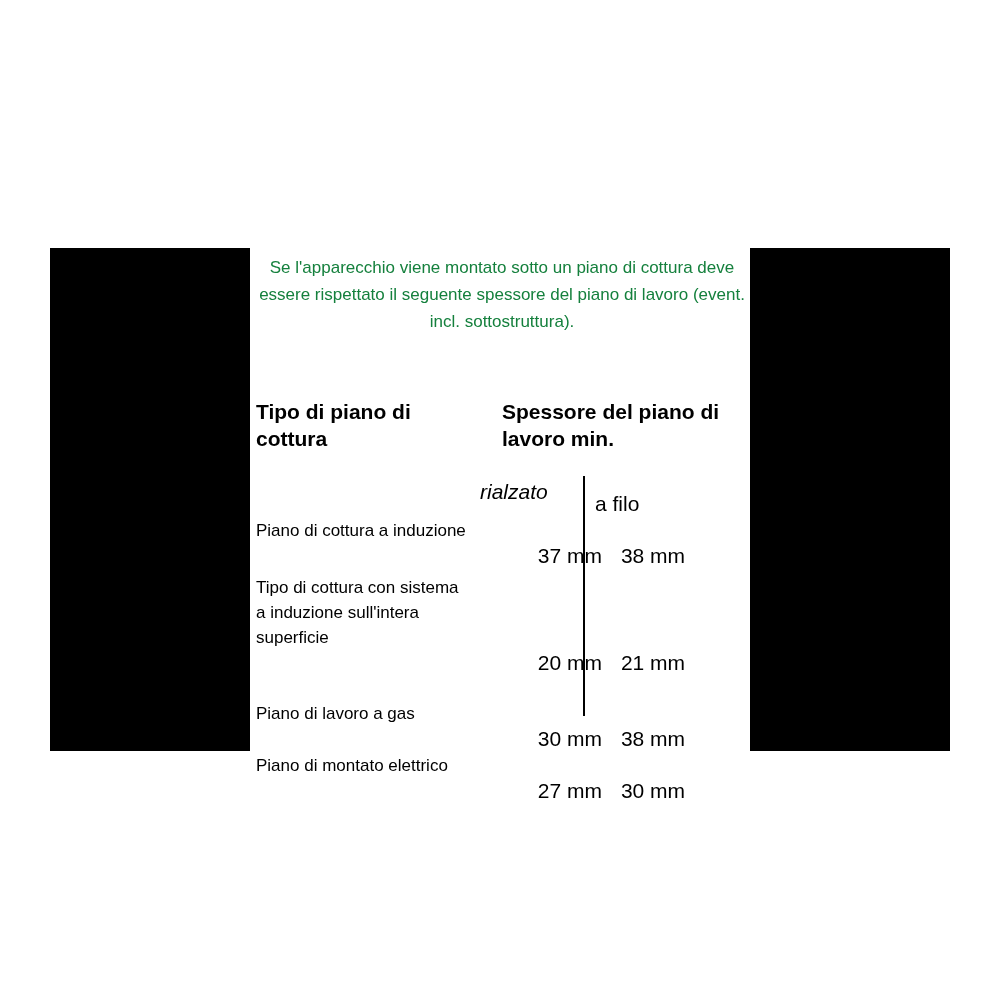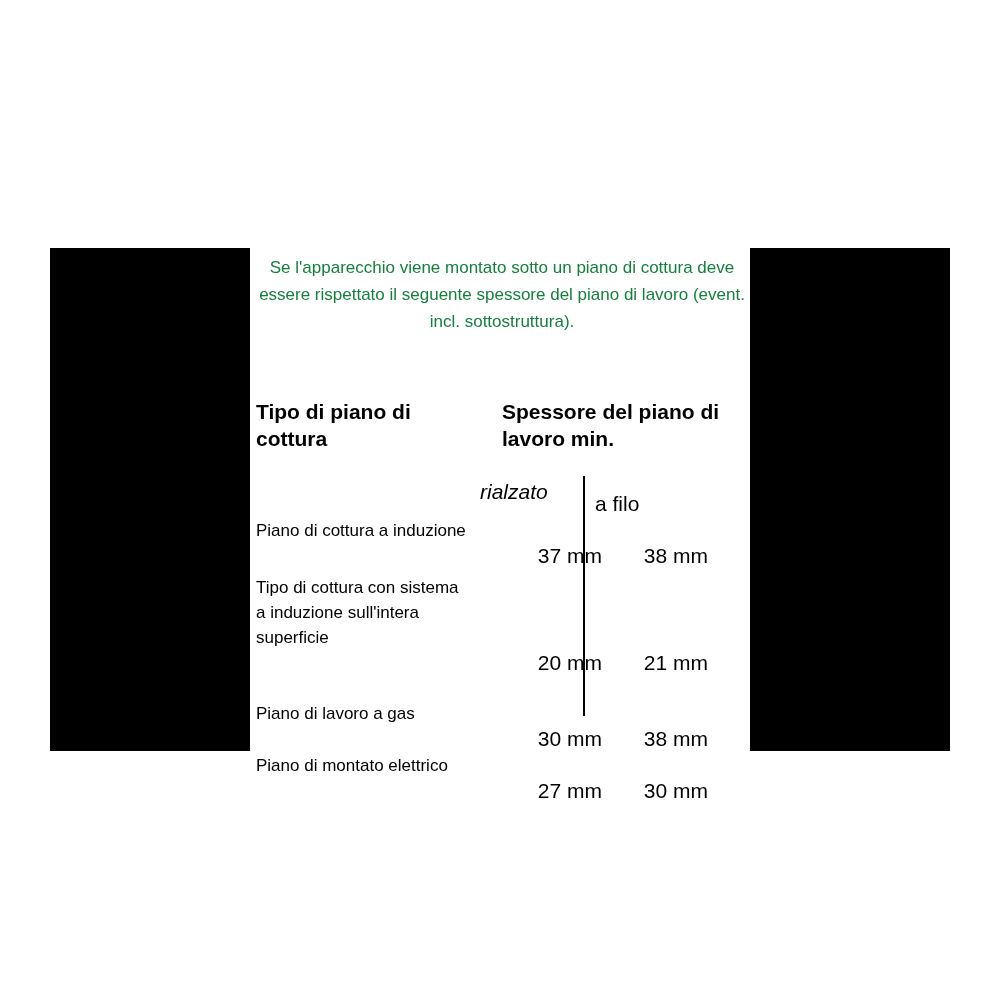--- a/index.html
+++ b/index.html
@@ -134,21 +134,21 @@
     width: 100px;
     text-align: right;
     font-size: 21px;
     line-height: 25px;
     margin-left: 24px;
   }
   .row .v2 {
     position: absolute;
     left: 348px;
     width: 110px;
-    text-align: right;
+    text-align: center;
     font-size: 21px;
     line-height: 25px;
   }
 
   .row-0 { top: 120px; }
   .row-0 .v1, .row-0 .v2 { top: 25px; }
 
   .row-1 { top: 177px; }
   .row-1 .v1, .row-1 .v2 { top: 75px; }
 

